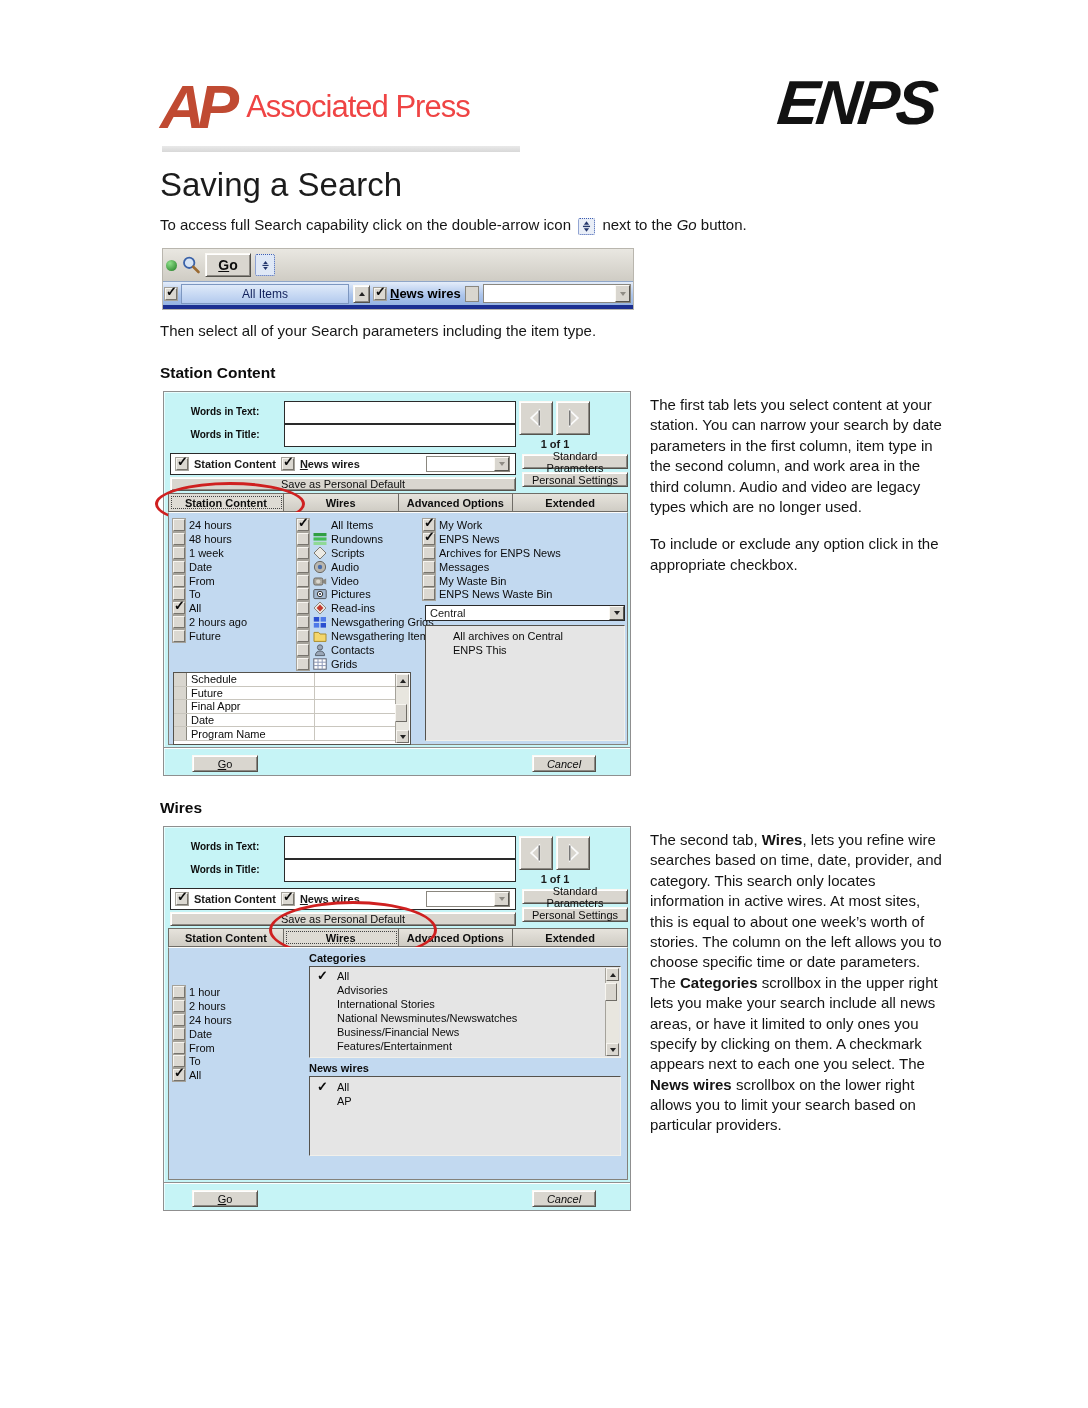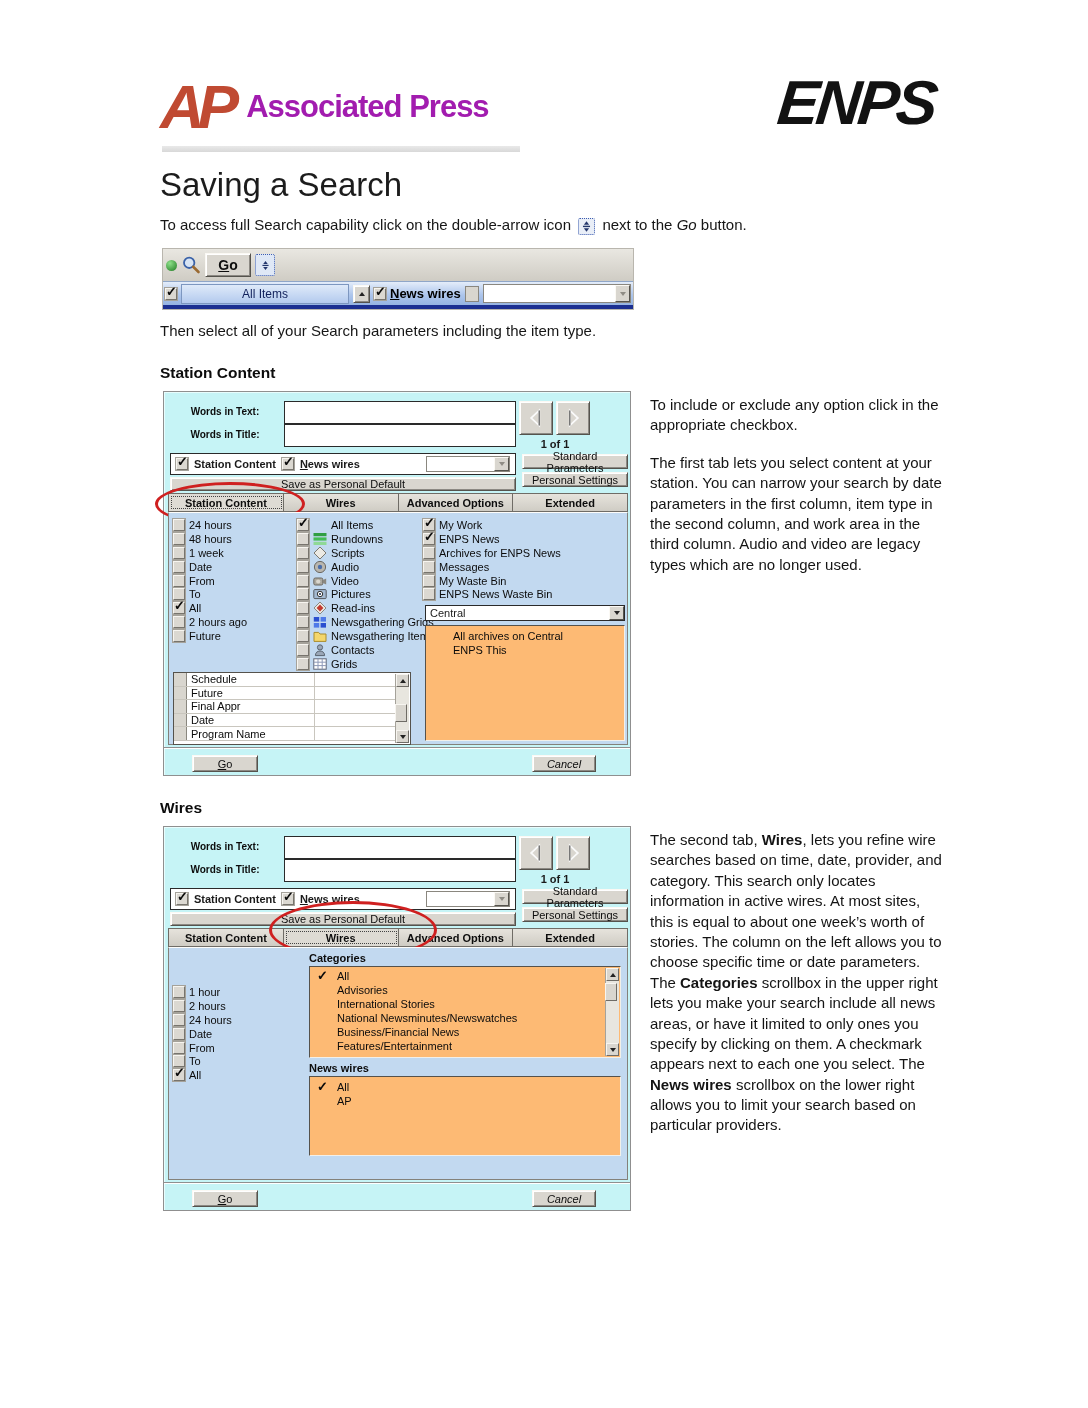--- a/index.html
+++ b/index.html
@@ -3,21 +3,21 @@
 <meta charset="utf-8">
 <style>
   * { margin:0; padding:0; box-sizing:border-box; }
   html,body { background:#ffffff; }
   body { width:1088px; height:1408px; position:relative; font-family:"Liberation Sans", sans-serif; color:#1a1a1a; }
   .abs { position:absolute; }
 
   
   .ap-logo { left:160px; top:76px; display:flex; align-items:center; }
   .ap-mark { font-size:62px; font-weight:800; font-style:italic; letter-spacing:-7px; color:#c04a32; line-height:1; padding-right:14px; }
-  .ap-text { font-size:31px; font-weight:700; color:#a21caf; letter-spacing:-1px; }
+  .ap-text { font-size:31px; font-weight:400; color:#ef4444; letter-spacing:-1px; }
   .ap-underline { left:162px; top:146px; width:358px; height:6px; background:linear-gradient(#e9e9e9,#d8d8d8); }
   .enps-logo { left:778px; top:72px; font-size:62px; font-weight:800; font-style:italic; color:#121212; letter-spacing:-3px; transform:skewX(-6deg); line-height:1; }
 
   
   .doc-title { left:160px; top:166px; font-size:33px; font-weight:400; color:#1c1c1c; }
   .para { font-size:15px; color:#161616; }
   .intro-para { left:160px; top:216px; width:780px; }
   .define-para { left:160px; top:322px; width:780px; }
   .section-heading { left:160px; font-size:15.5px; font-weight:700; color:#0c0c0c; }
   .desc-col { width:292px; font-size:15px; line-height:1.36; color:#141414; }
@@ -76,21 +76,21 @@
   .btn-savedef  { position:absolute; left:6px;  top:85px; width:346px; height:14px; }
   .btn-persset  { position:absolute; left:358px; top:80px; width:106px; height:15px; }
   .tabs { position:absolute; left:4px; top:101px; width:460px; height:19px; display:flex; background:#d9d6cf; border:1px solid #6f6c66; }
   .tab { flex:1; display:flex; align-items:center; justify-content:center; font-size:11px; font-weight:700; color:#0d0d0d; border-right:1px solid #6f6c66; background:linear-gradient(#e6e3dc,#cfccc4); }
   .tab:last-child { border-right:none; }
   .tab.active { background:#dedbd4; outline:1px dotted #444; outline-offset:-3px; }
   .tab-body { position:absolute; left:4px; top:120px; width:460px; height:233px; background:#c2d9f0; border:1px solid #83817a; border-top-color:#fdfdfb; }
   .dlg-bottom-line { position:absolute; left:0; top:355px; width:100%; height:1px; background:#8f8f8f; box-shadow:0 1px 0 #ffffff; }
   .btn-go { position:absolute; left:28px; top:363px; width:66px; height:17px; font-weight:400; }
   .btn-cancel { position:absolute; left:368px; top:363px; width:64px; height:17px;font-style:italic; }
-  .listbox { background:#fdba74; border:1px solid; border-color:#55524c #f2f0ea #f2f0ea #55524c; position:absolute;text-align:right; }
+  .listbox { background:#e5e5e5; border:1px solid; border-color:#55524c #f2f0ea #f2f0ea #55524c; position:absolute;text-align:right; }
   .lb-row { position:relative; height:14px; display:flex; align-items:center; padding-left:27px; font-size:11px; color:#0b0b0b; white-space:nowrap; overflow:hidden; }
   .combo { position:absolute; height:16px; background:#fff; border:1px solid #2a2a2a; display:flex; align-items:center; font-size:11px; }
   .combo .val { flex:1; padding-left:4px; }
   .vsb { position:absolute; top:1px; right:1px; bottom:1px; width:14px; background:#e8e6df; display:flex; flex-direction:column; justify-content:space-between; border-left:1px solid #a5a29a; }
   .sb-btn { height:13px; background:#d9d6cf; border:1px solid; border-color:#f7f5f0 #6f6c66 #6f6c66 #f7f5f0; display:flex; align-items:center; justify-content:center; }
   .sb-thumb { position:absolute; right:2px; width:12px; height:18px; background:#d9d6cf; border:1px solid; border-color:#f7f5f0 #6f6c66 #6f6c66 #f7f5f0; }
   .fieldgrid { position:absolute; background:#fff; border:1px solid #55524c; padding-right:14px; }
   .fg-row { height:13.6px; display:flex; border-bottom:1px solid #c9c6be; font-size:11px; color:#0b0b0b; }
   .fg-cb { width:13px; background:#d9d6cf; border-right:1px solid #8a877f; flex:none; }
   .fg-label { width:128px; padding-left:4px; display:flex; align-items:center; border-right:1px solid #c9c6be; white-space:nowrap; }
@@ -437,22 +437,22 @@
   </div>
 
   <div class="dlg-bottom-line"></div>
   <button class="btn btn-go">
       <span class="accel">Go</span>
     </button>
   <button class="btn btn-cancel">Cancel</button>
 </div>
 
 <div class="abs desc-col" style="left:650px; top:395px;">
+  <p>The first tab lets you select content at your station. You can narrow your search by date parameters in the first column, item type in the second column, and work area in the third column. Audio and video are legacy types which are no longer used.</p>
   <p>To include or exclude any option click in the appropriate checkbox.</p>
-  <p>The first tab lets you select content at your station. You can narrow your search by date parameters in the first column, item type in the second column, and work area in the third column. Audio and video are legacy types which are no longer used.</p>
 </div>
 
 <h2 class="abs section-heading" style="top:799px;">Wires</h2>
 
 <div class="abs dlg" style="left:163px; top:826px;">
   <span class="flabel" style="top:14px;">Words in Text:</span>
   <input class="fld" style="top: 9px;">
   <span class="flabel" style="top:37px;">Words in Title:</span>
   <input class="fld" style="top: 32px;">
   <button class="btn nav-btn" style="left:355px;">

